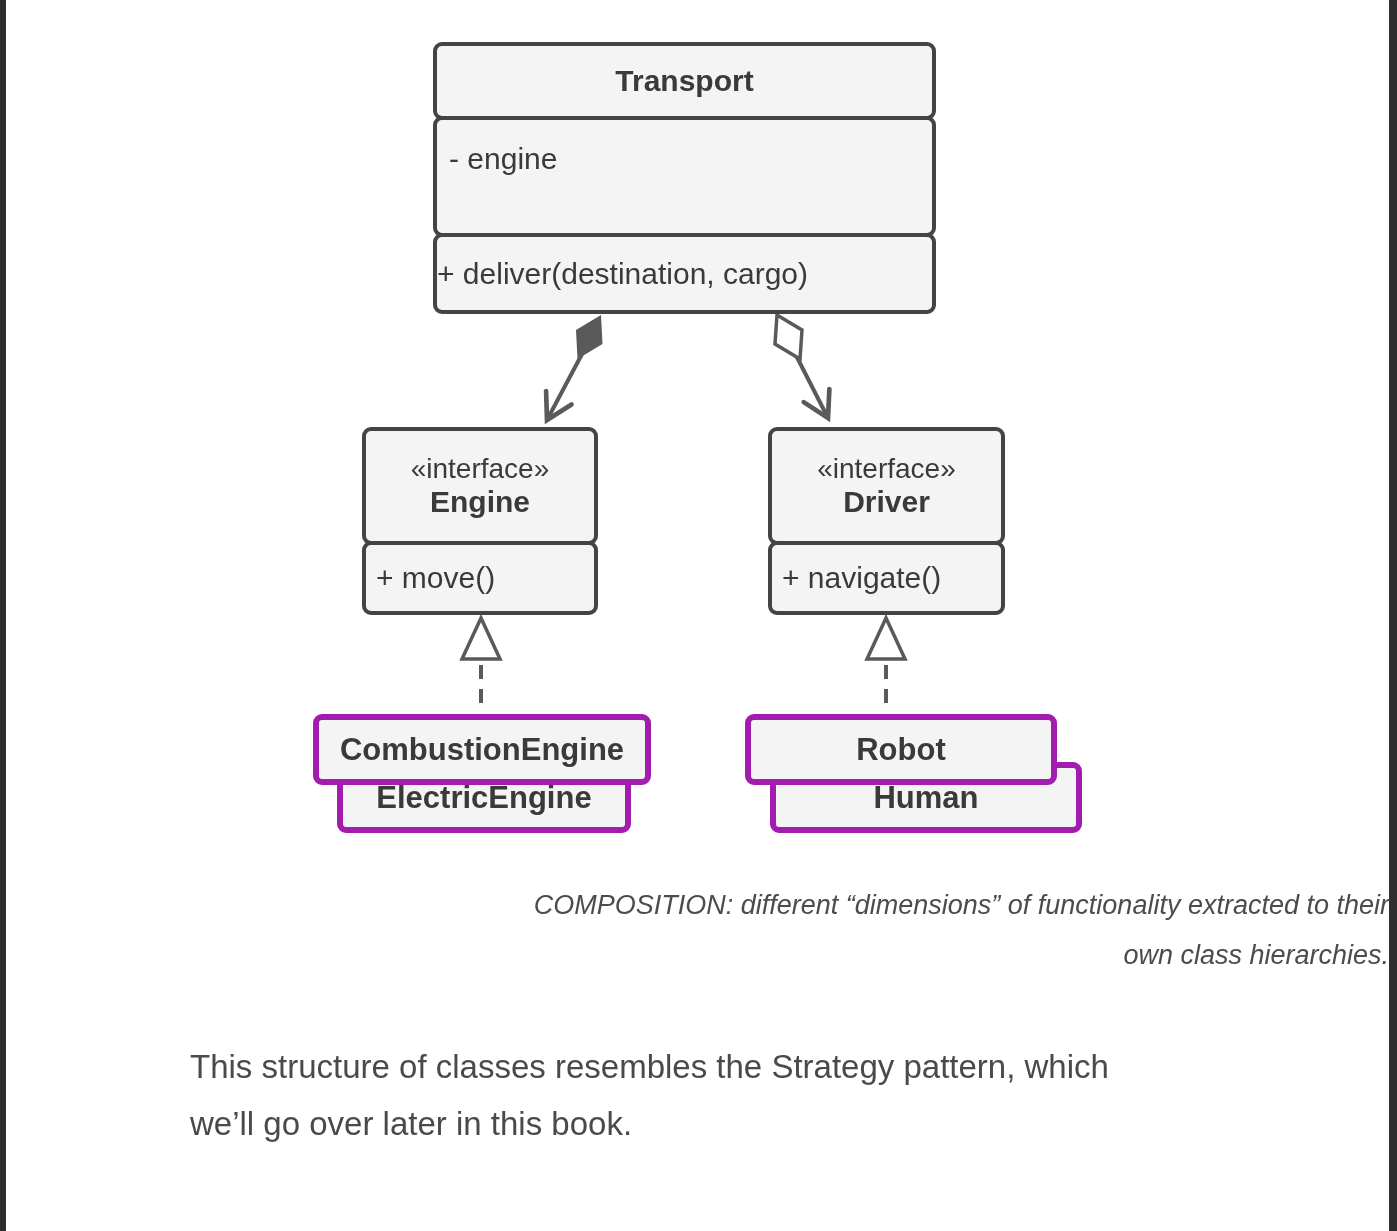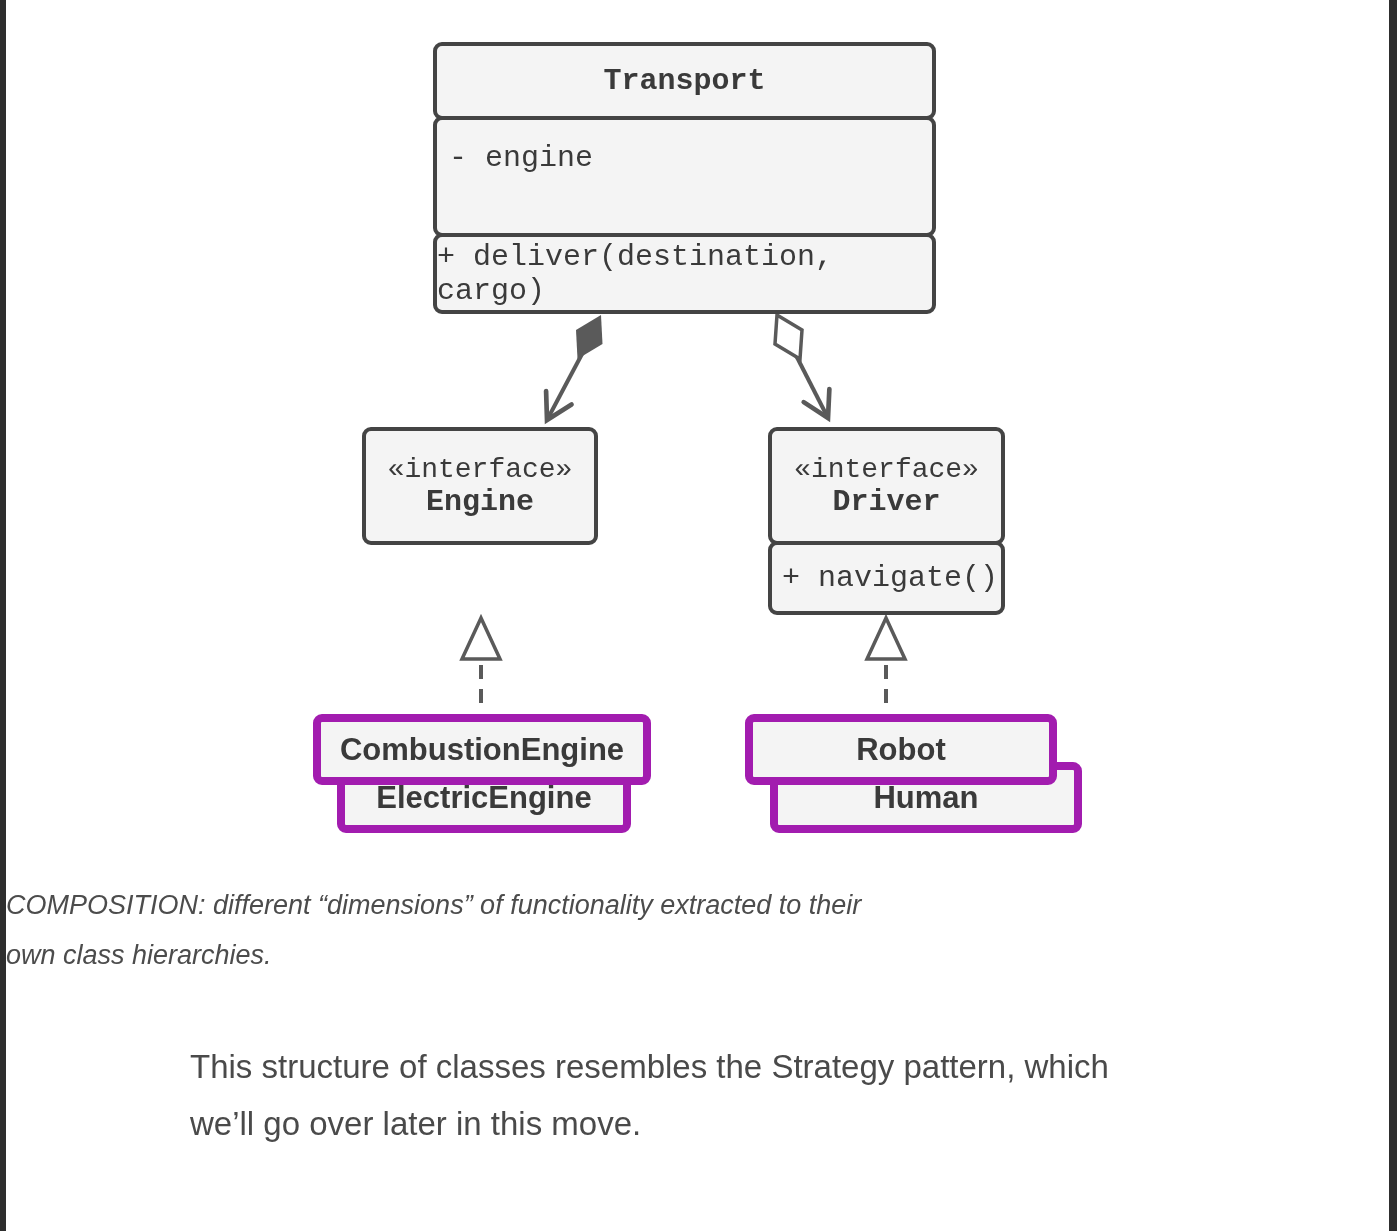--- a/index.html
+++ b/index.html
@@ -15,21 +15,21 @@
   .edge-bar {
     position: absolute; top: 0; bottom: 0; background: #2e2e2e;
   }
   .edge-bar.left  { left: 0;  width: 6px; }
   .edge-bar.right { right: 0; width: 8px; }
 
   .diagram { position: absolute; left: 0; top: 0; width: 1397px; height: 870px; }
 
   .connectors { position: absolute; left: 0; top: 0; width: 1397px; height: 870px; }
 
-  .uml-box { position: absolute; font-family: Liberation Mono, monospace; }
+  .uml-box { position: absolute; }
   .uml-sec {
     box-sizing: border-box;
     background: #f4f4f4;
     border: 4px solid #444444;
     border-radius: 9px;
     color: #3a3a3a;
     font-size: 30px;
   }
   .uml-sec + .uml-sec { margin-top: -4px; }
 
@@ -53,33 +53,33 @@
   }
   .iface-head .stereo { font-size: 28px; }
   .iface-head .iname  { font-weight: bold; font-size: 30px; }
   .iface-methods {
     height: 74px; display: flex; align-items: center; padding-left: 10px;
   }
 
   
   .impl {
     position: absolute; box-sizing: border-box;
-    background: #f4f4f4; border: 8px solid #a21caf; border-radius: 9px;
+    background: #f4f4f4; border: 6px solid #a21caf; border-radius: 9px;
     display: flex; align-items: center; justify-content: center;
     font-weight: bold; font-size: 31px; color: #3a3a3a;
   }
   .impl-electric   { left: 337px; top: 762px; width: 294px; height: 71px; }
   .impl-combustion { left: 313px; top: 714px; width: 338px; height: 71px; }
   .impl-human      { left: 770px; top: 762px; width: 312px; height: 71px; }
   .impl-robot      { left: 745px; top: 714px; width: 312px; height: 71px; }
 
   
   .caption {
     position: absolute; left: 6px; right: 8px; top: 880px;
-    text-align: left; font-style: italic;
+    text-align: right; font-style: italic;
     font-size: 27px; line-height: 50px; color: #4c4c4c;
   }
 
   
   .paragraph {
     position: absolute; left: 190px; top: 1038px; width: 1060px;
     font-size: 33px; line-height: 57px; color: #4a4a4a;
   }
   .pline { white-space: pre-wrap; }
   .it { }
@@ -122,20 +122,23 @@
       <div class="uml-sec sec-methods">
         <div>+ deliver(destination, cargo)</div>
       </div>
     </div>
 
     <div class="uml-box iface-engine">
       <div class="uml-sec iface-head">
         <div class="stereo">«interface»</div>
         <div class="iname">Engine</div>
       </div>
+      <div class="uml-sec iface-methods">
+        <div>+ move()</div>
+      </div>
     </div>
 
     <div class="uml-box iface-driver">
       <div class="uml-sec iface-head">
         <div class="stereo">«interface»</div>
         <div class="iname">Driver</div>
       </div>
       <div class="uml-sec iface-methods">
         <div>+ navigate()</div>
       </div>
@@ -149,16 +152,16 @@
 
   </div>
 
   <div class="caption">
     <div>COMPOSITION: different “dimensions” of functionality extracted to their</div>
     <div>own class hierarchies.</div>
   </div>
 
   <div class="paragraph">
     <div class="pline"><span>This structure of classes resembles the </span><span class="it">Strategy</span><span> pattern, which</span></div>
-    <div class="pline">we’ll go over later in this move.</div>
+    <div class="pline">we’ll go over later in this book.</div>
   </div>
 
 </div>
 
 </body></html>

